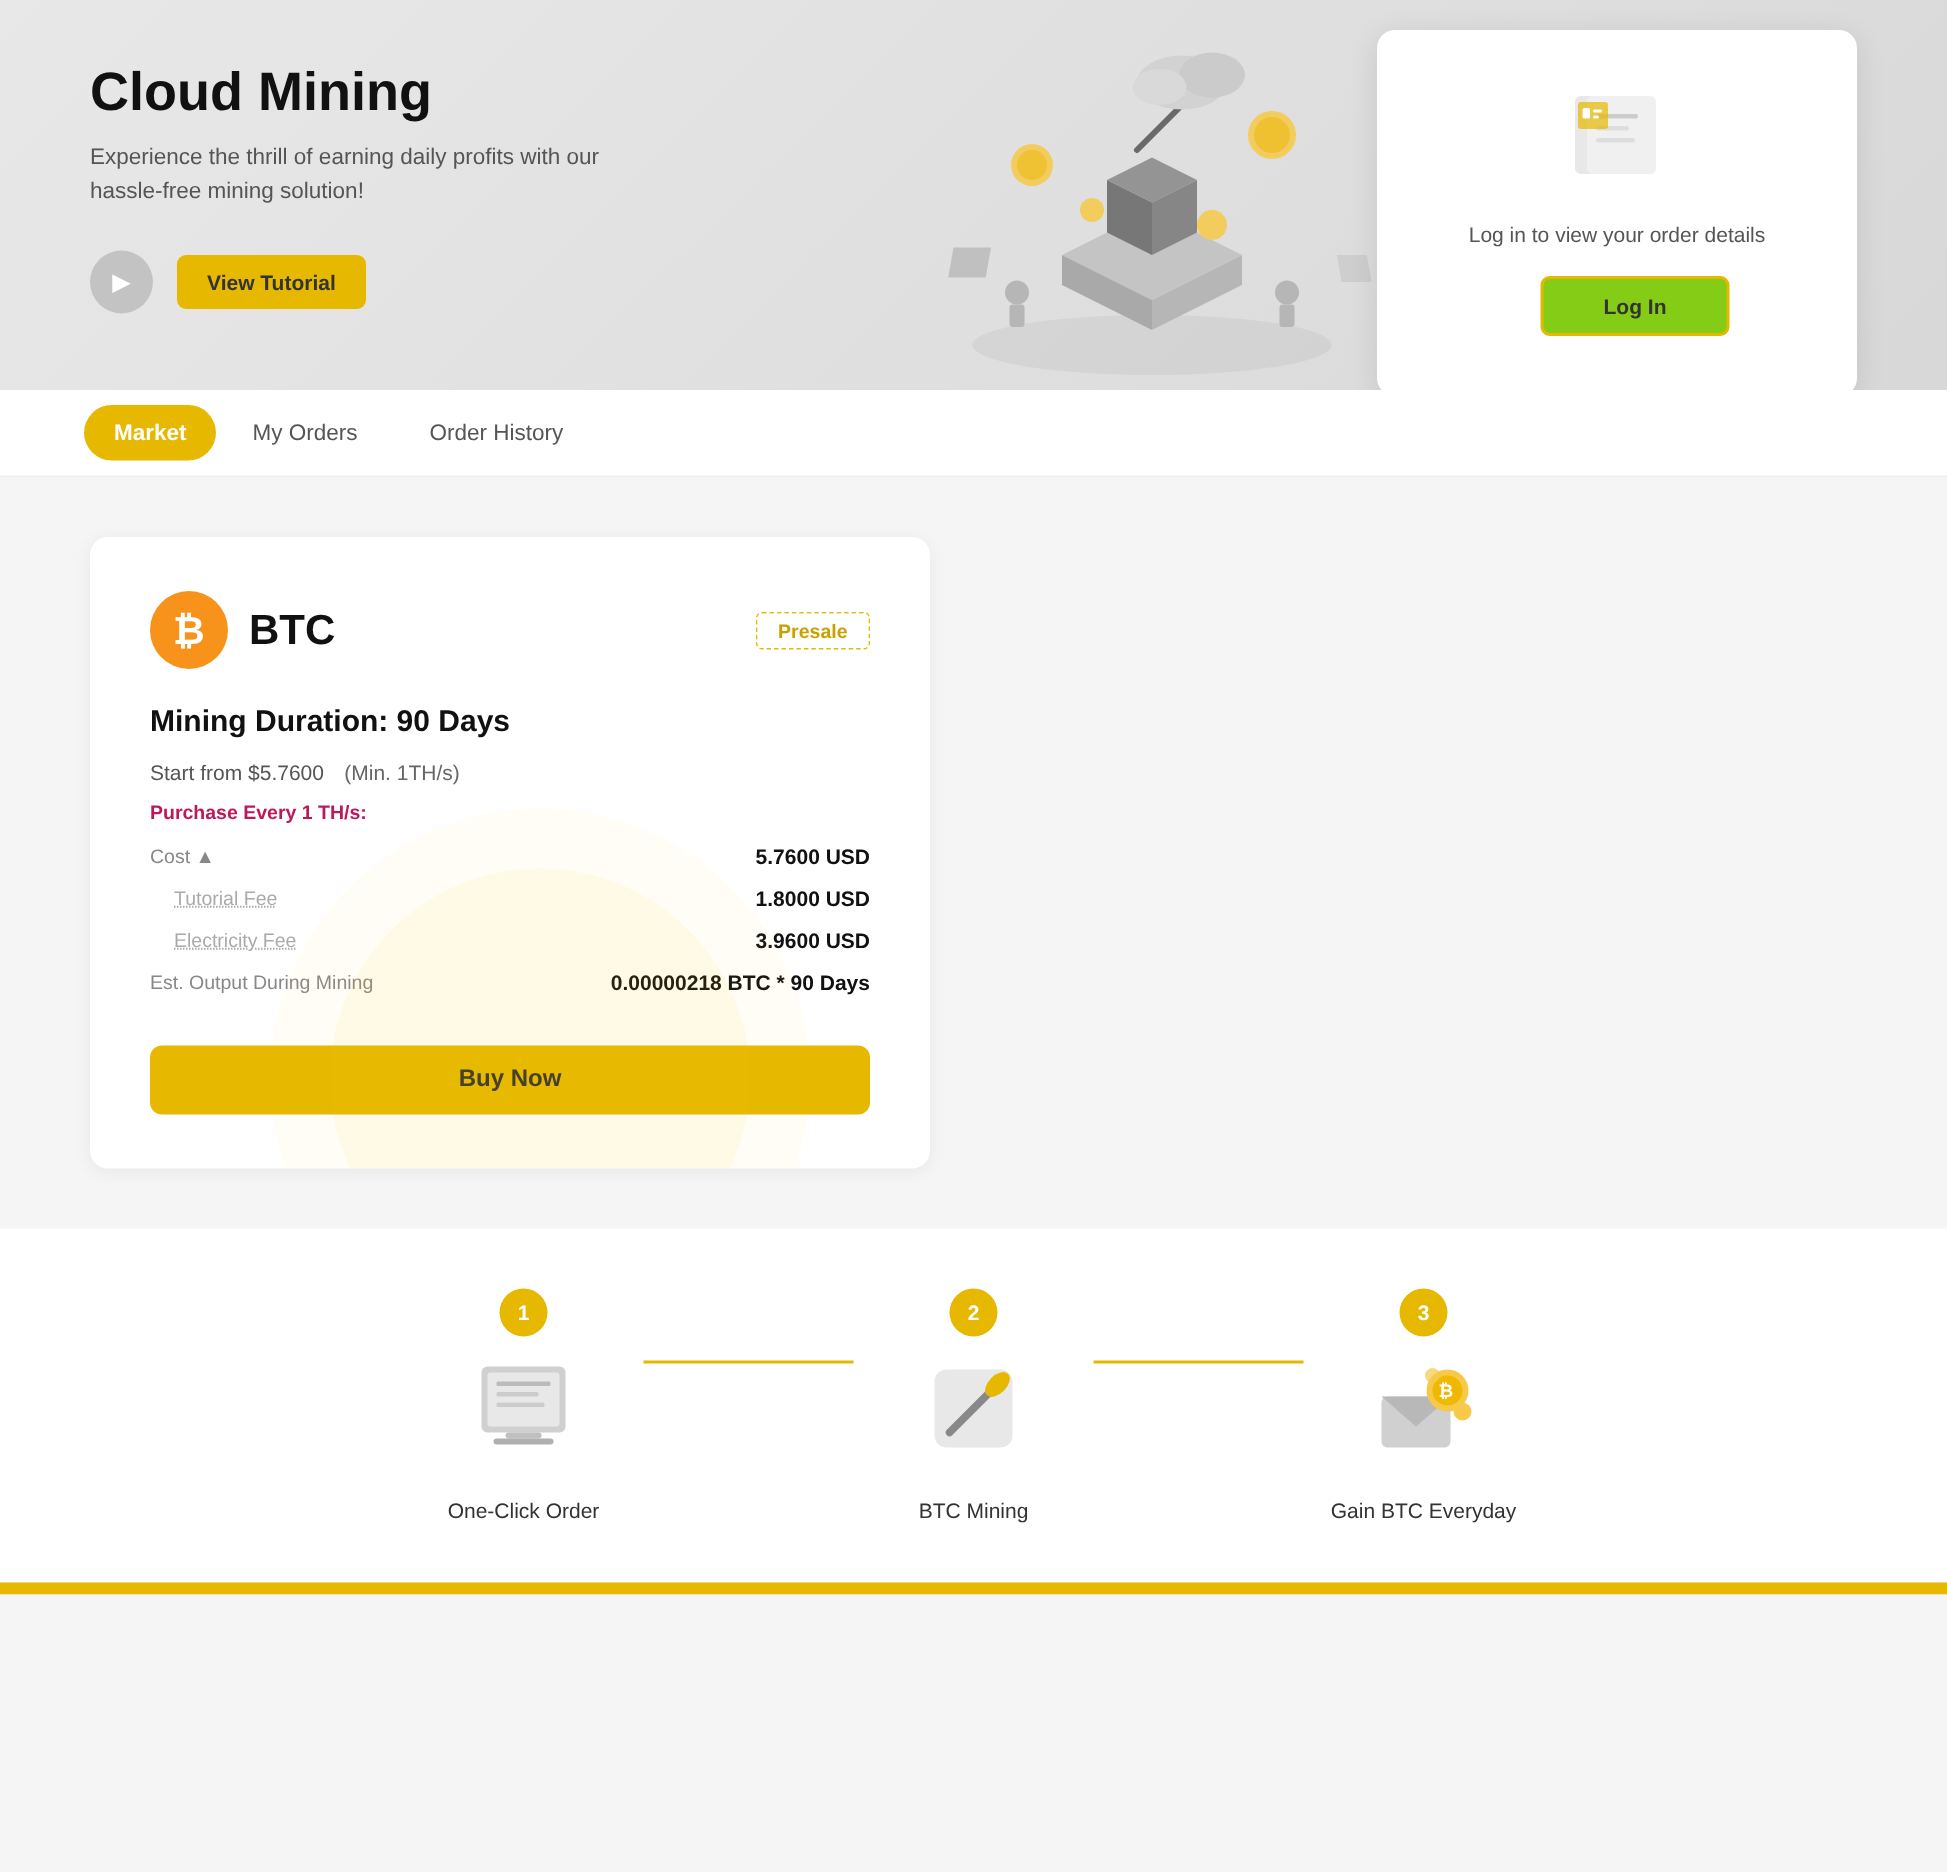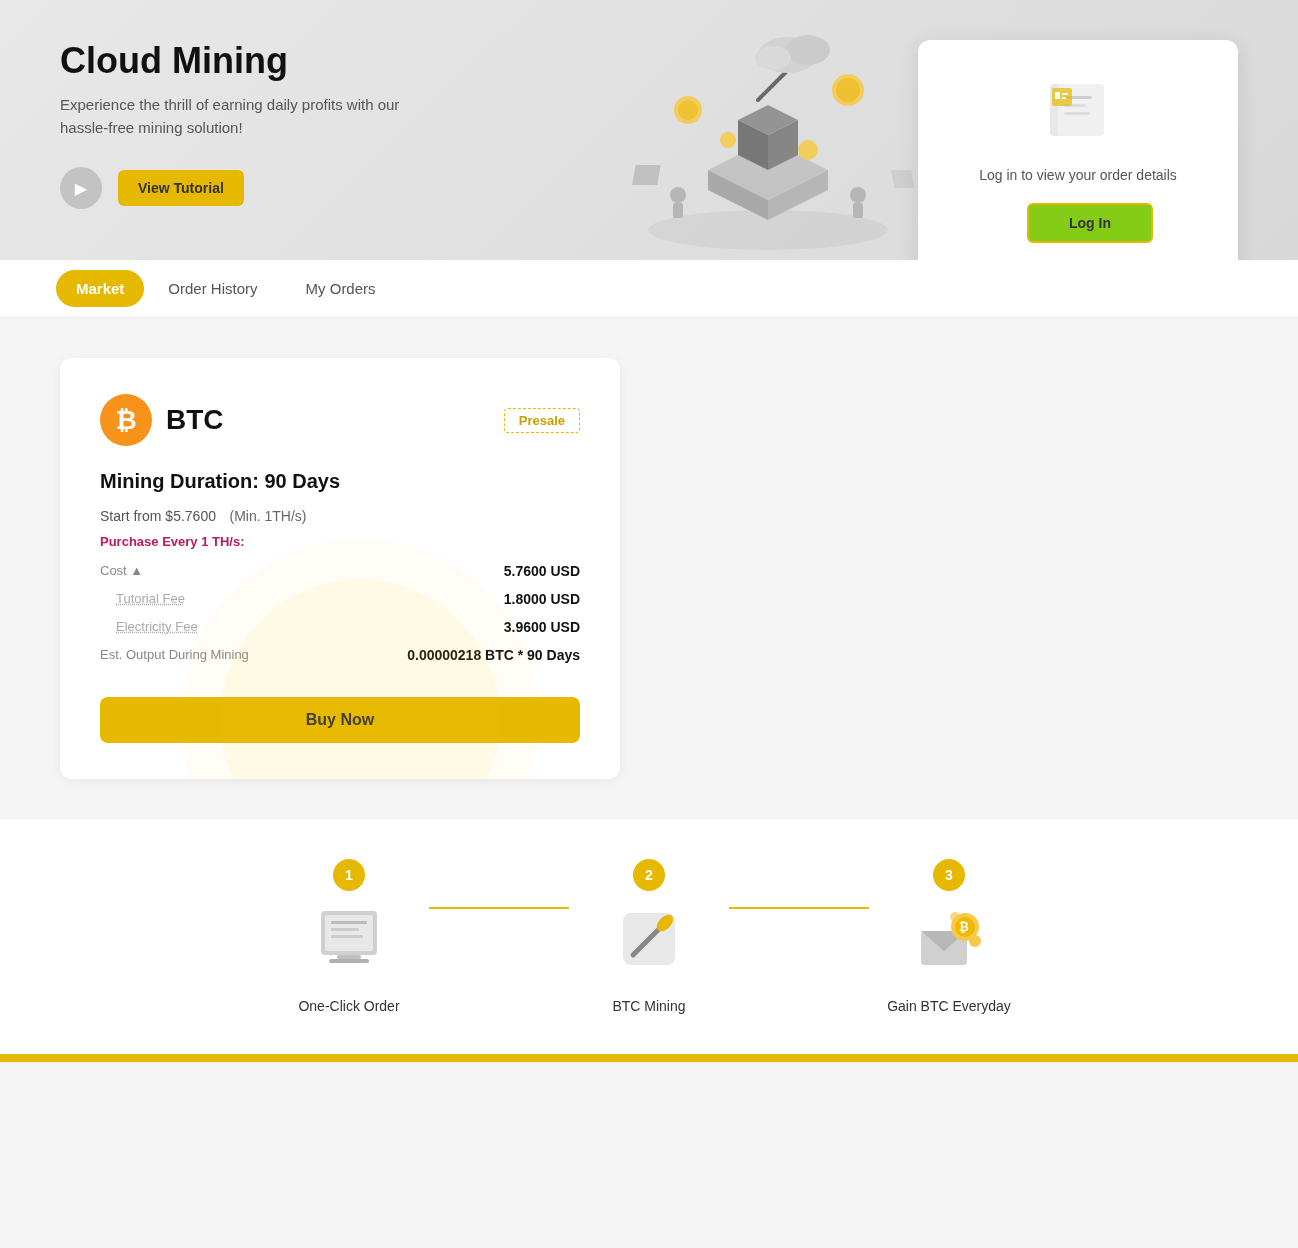--- a/index.html
+++ b/index.html
@@ -31,21 +31,21 @@
     .hero-illustration {
       position: absolute; right: 360px; top: 0; bottom: 0;
       width: 340px; display: flex; align-items: center; justify-content: center;
       z-index: 1;
     }
     
     .hero-illustration svg { width: 320px; height: 240px; opacity: 0.85; }
 
     
     .login-card {
-      position: absolute; right: 60px; top: 40px;
+      position: absolute; right: 60px; top: 20px;
       background: #fff; border-radius: 12px; padding: 40px 50px;
       box-shadow: 0 4px 20px rgba(0,0,0,0.1);
       text-align: center; min-width: 320px; z-index: 10;
     }
     .login-card-icon { font-size: 48px; margin-bottom: 16px; }
     .login-card-text { font-size: 14px; color: #555; margin-bottom: 20px; }
     .login-btn {
       background: #84cc16; border: 2px solid #e6b800; color: #333;
       font-weight: 600; font-size: 14px; border-radius: 6px;
       padding: 10px 40px; cursor: pointer; margin-left: 24px;
@@ -201,22 +201,22 @@
         <rect x="20" y="17" width="4" height="2" rx="1" fill="#fff"></rect>
       </svg>
     </div>
     <p class="login-card-text">Log in to view your order details</p>
     <button class="login-btn">Log In</button>
   </div>
 </div>
 
 <nav class="nav-tabs">
   <button class="nav-tab active">Market</button>
+  <button class="nav-tab">My Orders</button>
   <button class="nav-tab">Order History</button>
-  <button class="nav-tab">My Orders</button>
 </nav>
 
 <div class="main">
   <div class="mining-card">
     <div class="card-bg-circle"></div>
     <div class="card-bg-circle2"></div>
 
     
     <div class="card-header">
       <div class="coin-info">

